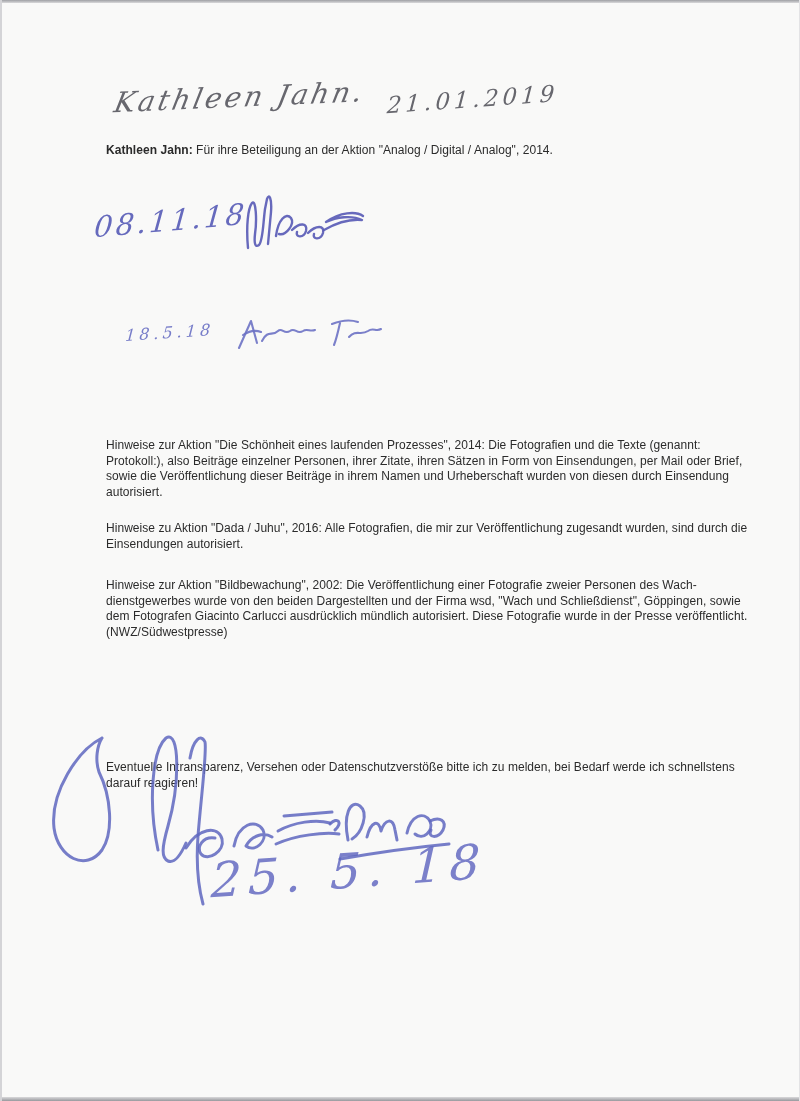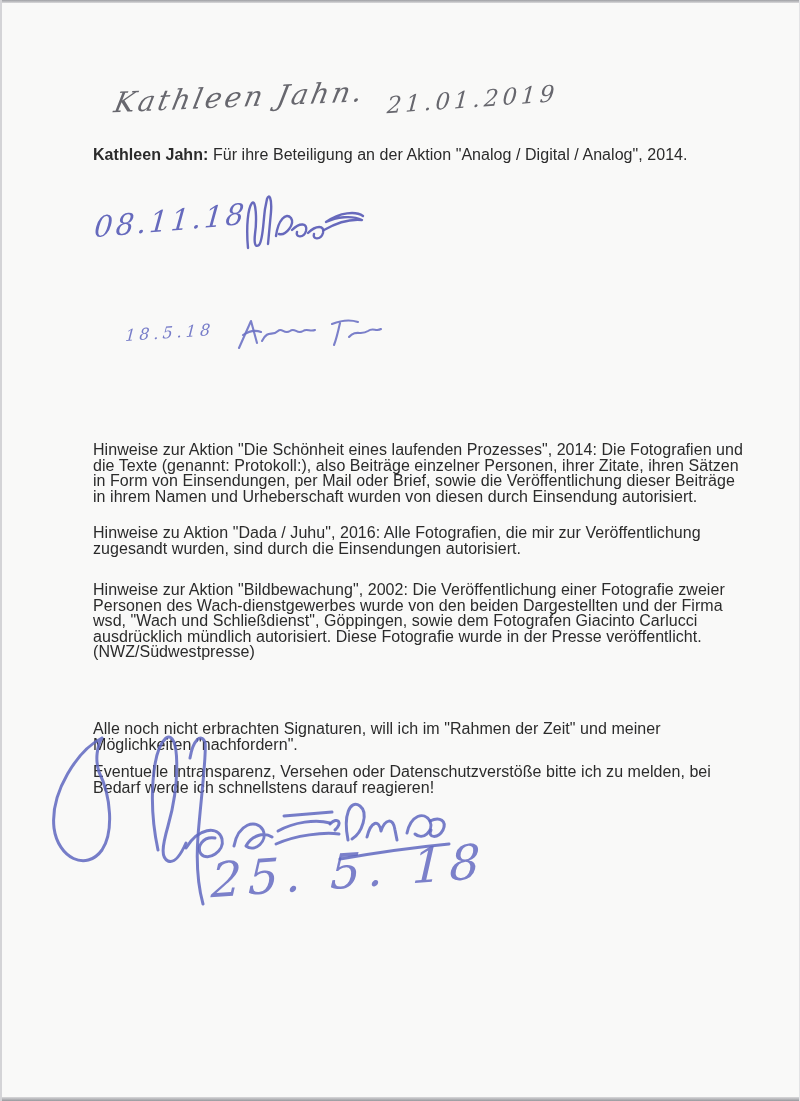--- a/index.html
+++ b/index.html
@@ -8,21 +8,21 @@
     background:#f9f9f8; overflow:hidden;
     font-family:"Liberation Sans","DejaVu Sans",sans-serif;
     color:#2b2b2b;
   }
   
   .edge-top{position:absolute;top:0;left:0;right:0;height:3px;background:linear-gradient(#9fa0a4,#d9d9db);}
   .edge-bottom{position:absolute;bottom:0;left:0;right:0;height:4px;background:linear-gradient(#d9d9db,#97989d);}
   .edge-left{position:absolute;top:0;bottom:0;left:0;width:2px;background:#d4d4d7;}
   .edge-right{position:absolute;top:0;bottom:0;right:0;width:1px;background:#e3e3e5;}
 
-  .txt{position:absolute;left:93px;width:655px;font-size:16px;line-height:15.6px;letter-spacing:.05px;}
+  .txt{position:absolute;left:106px;width:655px;font-size:12px;line-height:15.6px;letter-spacing:.05px;}
   .b{font-weight:700;}
 
   
   .hw{position:absolute;font-family:"DejaVu Serif",serif;font-style:italic;white-space:nowrap;transform-origin:left top;}
   .ink-dark{color:#4e4e56;}
   .ink-blue{color:#5a5eb8;}
   .ink-blue-light{color:#6a70c4;}
   .hw-sig-kathleen{left:118px;top:86px;font-size:28px;letter-spacing:3px;font-weight:400;transform:rotate(-2.5deg) skewX(-14deg);opacity:.85;}
   .hw-date-kathleen{left:388px;top:92px;font-size:23px;letter-spacing:4px;transform:rotate(-4deg) skewX(-8deg);opacity:.85;}
   .hw-date-konstantin{left:96px;top:210px;font-size:29px;letter-spacing:3px;transform:rotate(-5deg) skewX(-10deg);opacity:.92;}
@@ -63,21 +63,20 @@
     <path d="M9,20 C15,16 22,15 27,17"></path>
     <path d="M28,26 C34,14 38,22 44,16 C48,12 50,20 56,16 C61,12 63,20 69,16 C73,13 76,17 81,15"></path>
     <path d="M98,9 C108,5 118,5 124,7"></path>
     <path d="M106,8 C104,17 102,25 100,30"></path>
     <path d="M115,22 C122,14 127,21 134,16 C139,12 142,17 147,14"></path>
   </svg>
 
   <p class="txt" style="top:426px">Hinweise zur Aktion "Die Schönheit eines laufenden Prozesses", 2014: Die Fotografien und die Texte (genannt: Protokoll:), also Beiträge einzelner Personen, ihrer Zitate, ihren Sätzen in Form von Einsendungen, per Mail oder Brief, sowie die Veröffentlichung dieser Beiträge in ihrem Namen und Urheberschaft wurden von diesen durch Einsendung autorisiert.</p>
   <p class="txt" style="top:509px">Hinweise zu Aktion "Dada / Juhu", 2016: Alle Fotografien, die mir zur Veröffentlichung zugesandt wurden, sind durch die Einsendungen autorisiert.</p>
   <p class="txt" style="top:566px">Hinweise zur Aktion "Bildbewachung", 2002: Die Veröffentlichung einer Fotografie zweier Personen des Wach-dienstgewerbes wurde von den beiden Dargestellten und der Firma wsd, "Wach und Schließdienst", Göppingen, sowie dem Fotografen Giacinto Carlucci ausdrücklich mündlich autorisiert. Diese Fotografie wurde in der Presse veröffentlicht. (NWZ/Südwestpresse)</p>
-  <p class="txt" style="top:705px">Alle noch nicht erbrachten Signaturen, will ich im "Rahmen der Zeit" und meiner Möglichkeiten "nachfordern".</p>
   <p class="txt" style="top:748px">Eventuelle Intransparenz, Versehen oder Datenschutzverstöße bitte ich zu melden, bei Bedarf werde ich schnellstens darauf reagieren!</p>
 
   <div class="hw ink-blue-light hw-date-andreas">25. 5. 18</div>
   <svg class="sig sig-andreas" style="left:40px;top:728px" width="410" height="205" viewBox="0 0 410 205">
     <path d="M62,10 C38,22 10,64 14,100 C18,130 46,144 62,122 C74,104 71,68 59,44 C55,32 57,18 62,10"></path>
     <path d="M118,122 C108,76 112,22 126,10 C140,1 140,56 128,98 C122,119 121,130 128,133 C135,136 142,124 146,115"></path>
     <path d="M150,30 C153,12 161,5 165,14 C167,24 161,70 158,108 C156,136 158,158 163,176"></path>
     <path d="M146,120 C158,100 178,97 182,111 C185,123 168,134 161,126 C156,119 163,108 175,110"></path>
     <path d="M194,118 C198,96 216,90 223,102 C228,113 215,125 206,118 C212,107 224,104 232,109"></path>
     <path d="M238,103 C254,94 276,91 290,95 M236,116 C256,107 284,104 299,106 M244,88 L292,84"></path>

